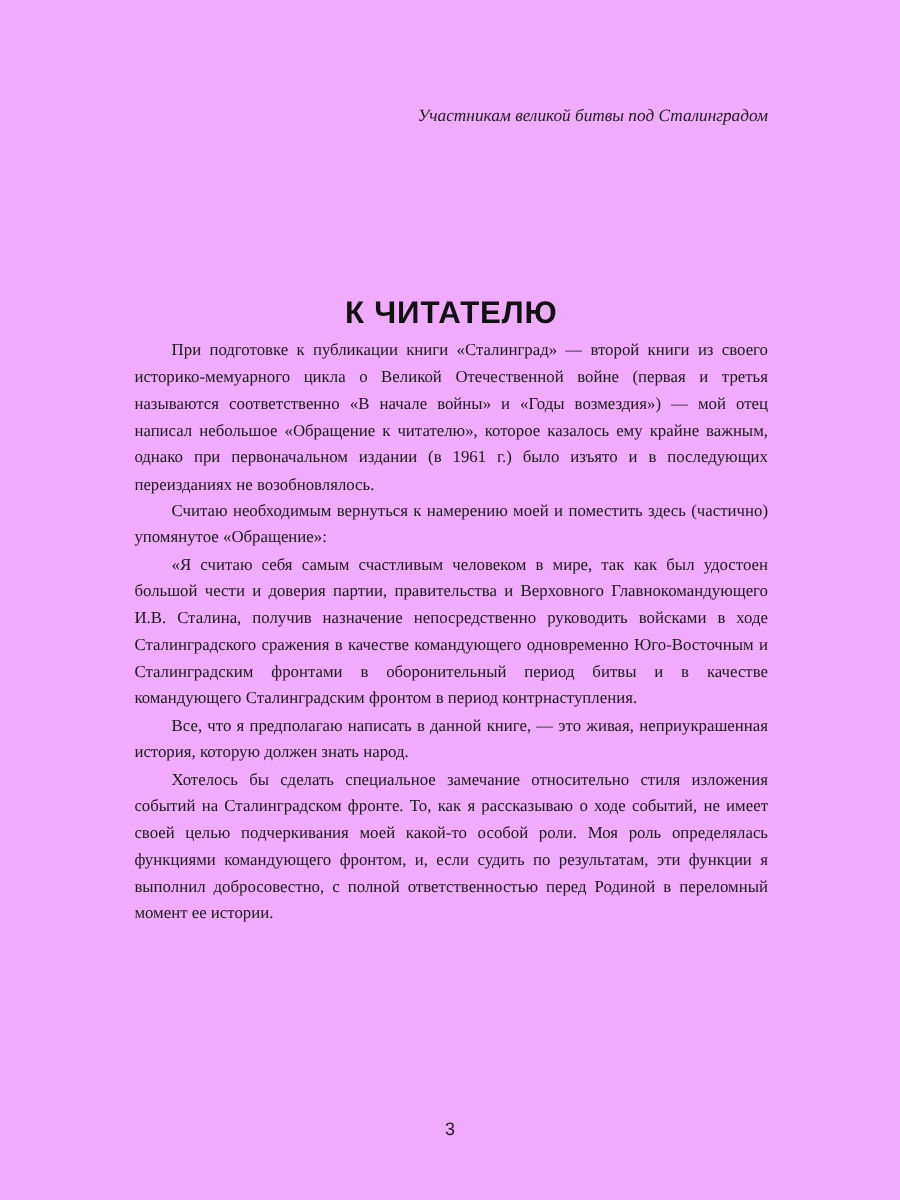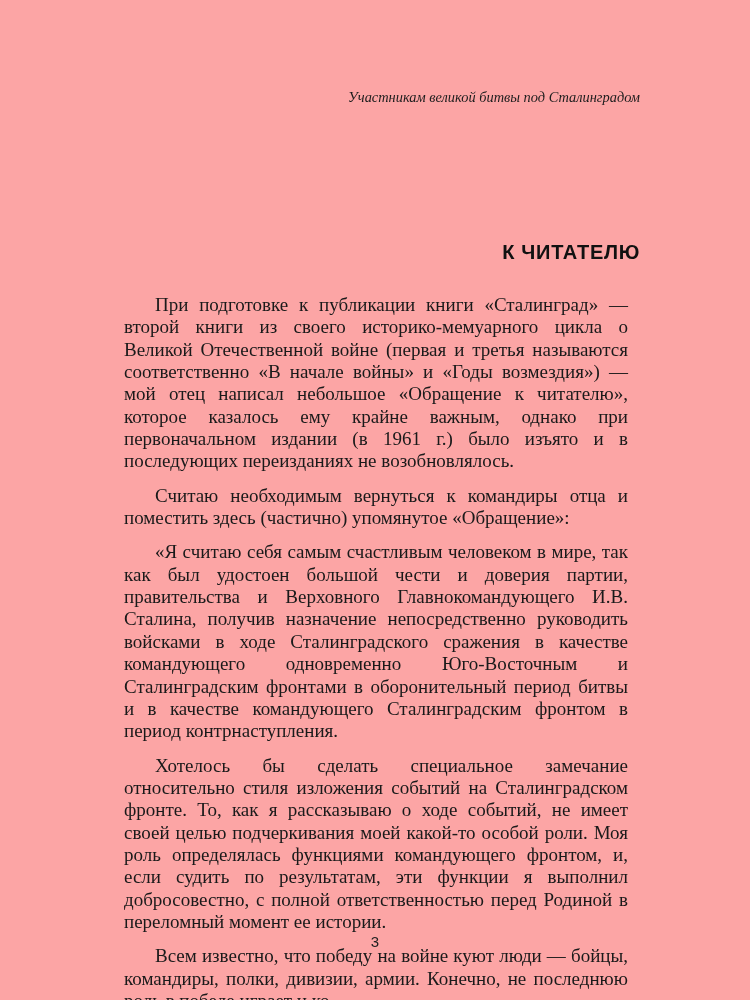--- a/index.html
+++ b/index.html
@@ -16,21 +16,21 @@
     color: #1a1a1a;
     position: relative;
   }
 
   .page {
     position: absolute;
     left: 0;
     top: 0;
     width: 750px;
     height: 1000px;
-    background: #fca5a5;
+    background: #f0abfc;
   }
 
   
   .epigraph {
     position: absolute;
     left: 112px;
     top: 86px;
     width: 528px;
     text-align: right;
     font-style: italic;
@@ -42,40 +42,40 @@
     display: block;
     white-space: nowrap;
   }
 
   
   .chapter-title {
     position: absolute;
     left: 112px;
     top: 228px;
     width: 528px;
-    text-align: right;
+    text-align: center;
     font-family: "Liberation Sans", "DejaVu Sans", sans-serif;
     font-weight: bold;
-    font-size: 20px;
+    font-size: 26px;
     letter-spacing: 0.7px;
     color: #111111;
   }
 
   
   .body-text {
     position: absolute;
     left: 112px;
     top: 282px;
     width: 528px;
   }
   .para {
-    margin: 12px;
+    margin: 0;
     text-align: justify;
     text-justify: inter-word;
-    font-size: 19px;
+    font-size: 14px;
     line-height: 22.35px;
     text-indent: 31px;
     hyphens: manual;
     color: #1a1a1a;
   }
 
   
   .folio {
     position: absolute;
     left: 0;
@@ -93,21 +93,21 @@
 <div class="page">
 
   <div class="epigraph">
     <span class="epigraph-line">Участникам великой битвы под Сталинградом</span>
   </div>
 
   <h1 class="chapter-title">К  ЧИТАТЕЛЮ</h1>
 
   <div class="body-text">
     <p class="para">При подготовке к публикации книги «Сталинград» — второй книги из своего историко-мемуарного цикла о Великой Отечественной войне (первая и третья называются соответственно «В начале войны» и «Годы возмездия») — мой отец написал небольшое «Обращение к читателю», которое казалось ему крайне важным, однако при первоначальном издании (в 1961 г.) было изъято и в последующих переизданиях не возобновлялось.</p>
-    <p class="para">Считаю необходимым вернуться к командиры отца и поместить здесь (частично) упомянутое «Обращение»:</p>
+    <p class="para">Считаю необходимым вернуться к намерению моей и поместить здесь (частично) упомянутое «Обращение»:</p>
     <p class="para">«Я считаю себя самым счастливым человеком в мире, так как был удостоен большой чести и доверия партии, правительства и Верховного Главнокомандующего И.В. Сталина, получив назначение непосредственно руководить войсками в ходе Сталинградского сражения в качестве командующего одновременно Юго-Восточным и Сталинградским фронтами в оборонительный период битвы и в качестве командующего Сталинградским фронтом в период контрнаступления.</p>
+    <p class="para">Все, что я предполагаю написать в данной книге, — это живая, неприукрашенная история, которую должен знать народ.</p>
     <p class="para">Хотелось бы сделать специальное замечание относительно стиля изложения событий на Сталинградском фронте. То, как я рассказываю о ходе событий, не имеет своей целью подчеркивания моей какой-то особой роли. Моя роль определялась функциями командующего фронтом, и, если судить по результатам, эти функции я выполнил добросовестно, с полной ответственностью перед Родиной в переломный момент ее истории.</p>
-    <p class="para">Всем известно, что победу на войне куют люди — бойцы, командиры, полки, дивизии, армии. Конечно, не последнюю роль в победе играет и ко-</p>
   </div>
 
   <div class="folio">3</div>
 
 </div>
 
 </body></html>

